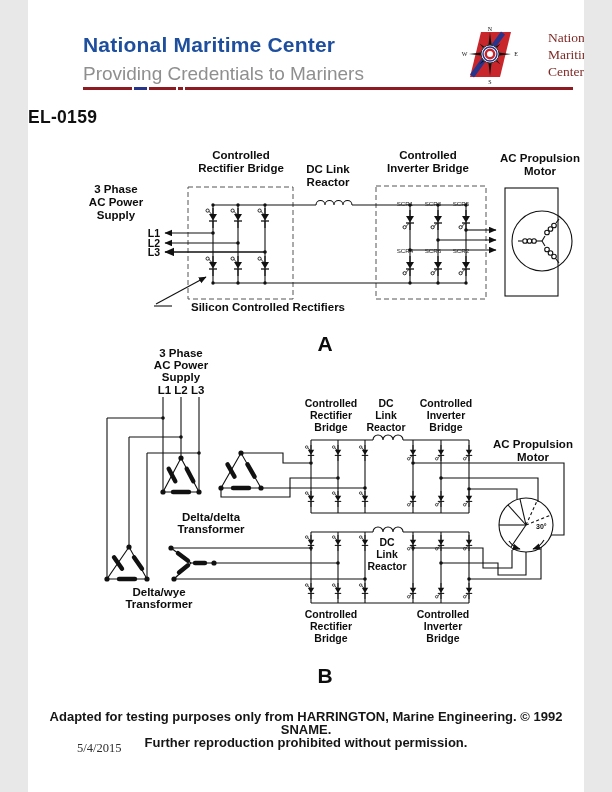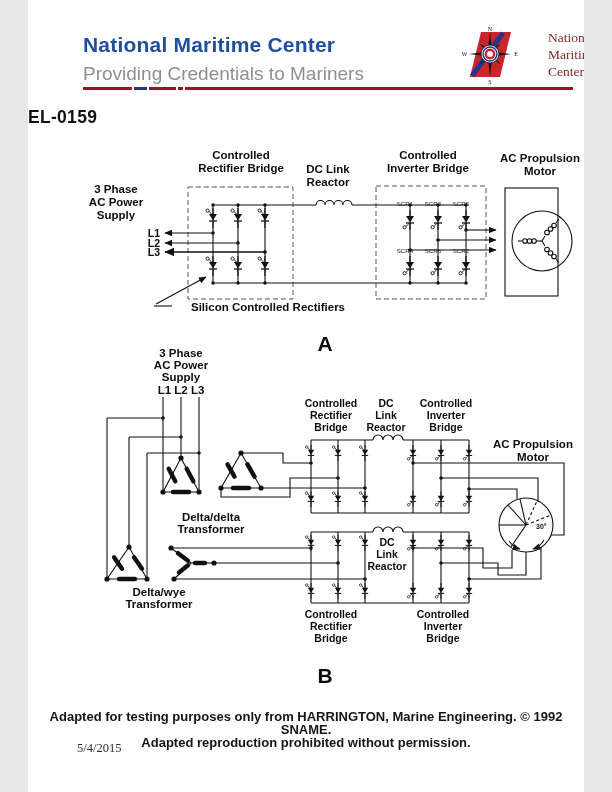--- a/index.html
+++ b/index.html
@@ -394,17 +394,17 @@
       <text class="deg" x="508" y="184">30°</text>
       <path d="M481,196 A20,20 0 0 0 492,204" class="w" marker-end="url(#arr)"></path>
       <path d="M516,195 A20,20 0 0 1 505,204" class="w" marker-end="url(#arr)"></path>
     </g>
 
     <text class="big" x="297" y="338">B</text>
   </svg>
 
   <div class="footer">
     <div>Adapted for testing purposes only from HARRINGTON, Marine Engineering. © 1992 SNAME.</div>
-    <div>Adapted reproduction prohibited without permission.</div>
+    <div>Further reproduction prohibited without permission.</div>
   </div>
   <div class="date">5/4/2015</div>
 
 </div>
 
 </body></html>

